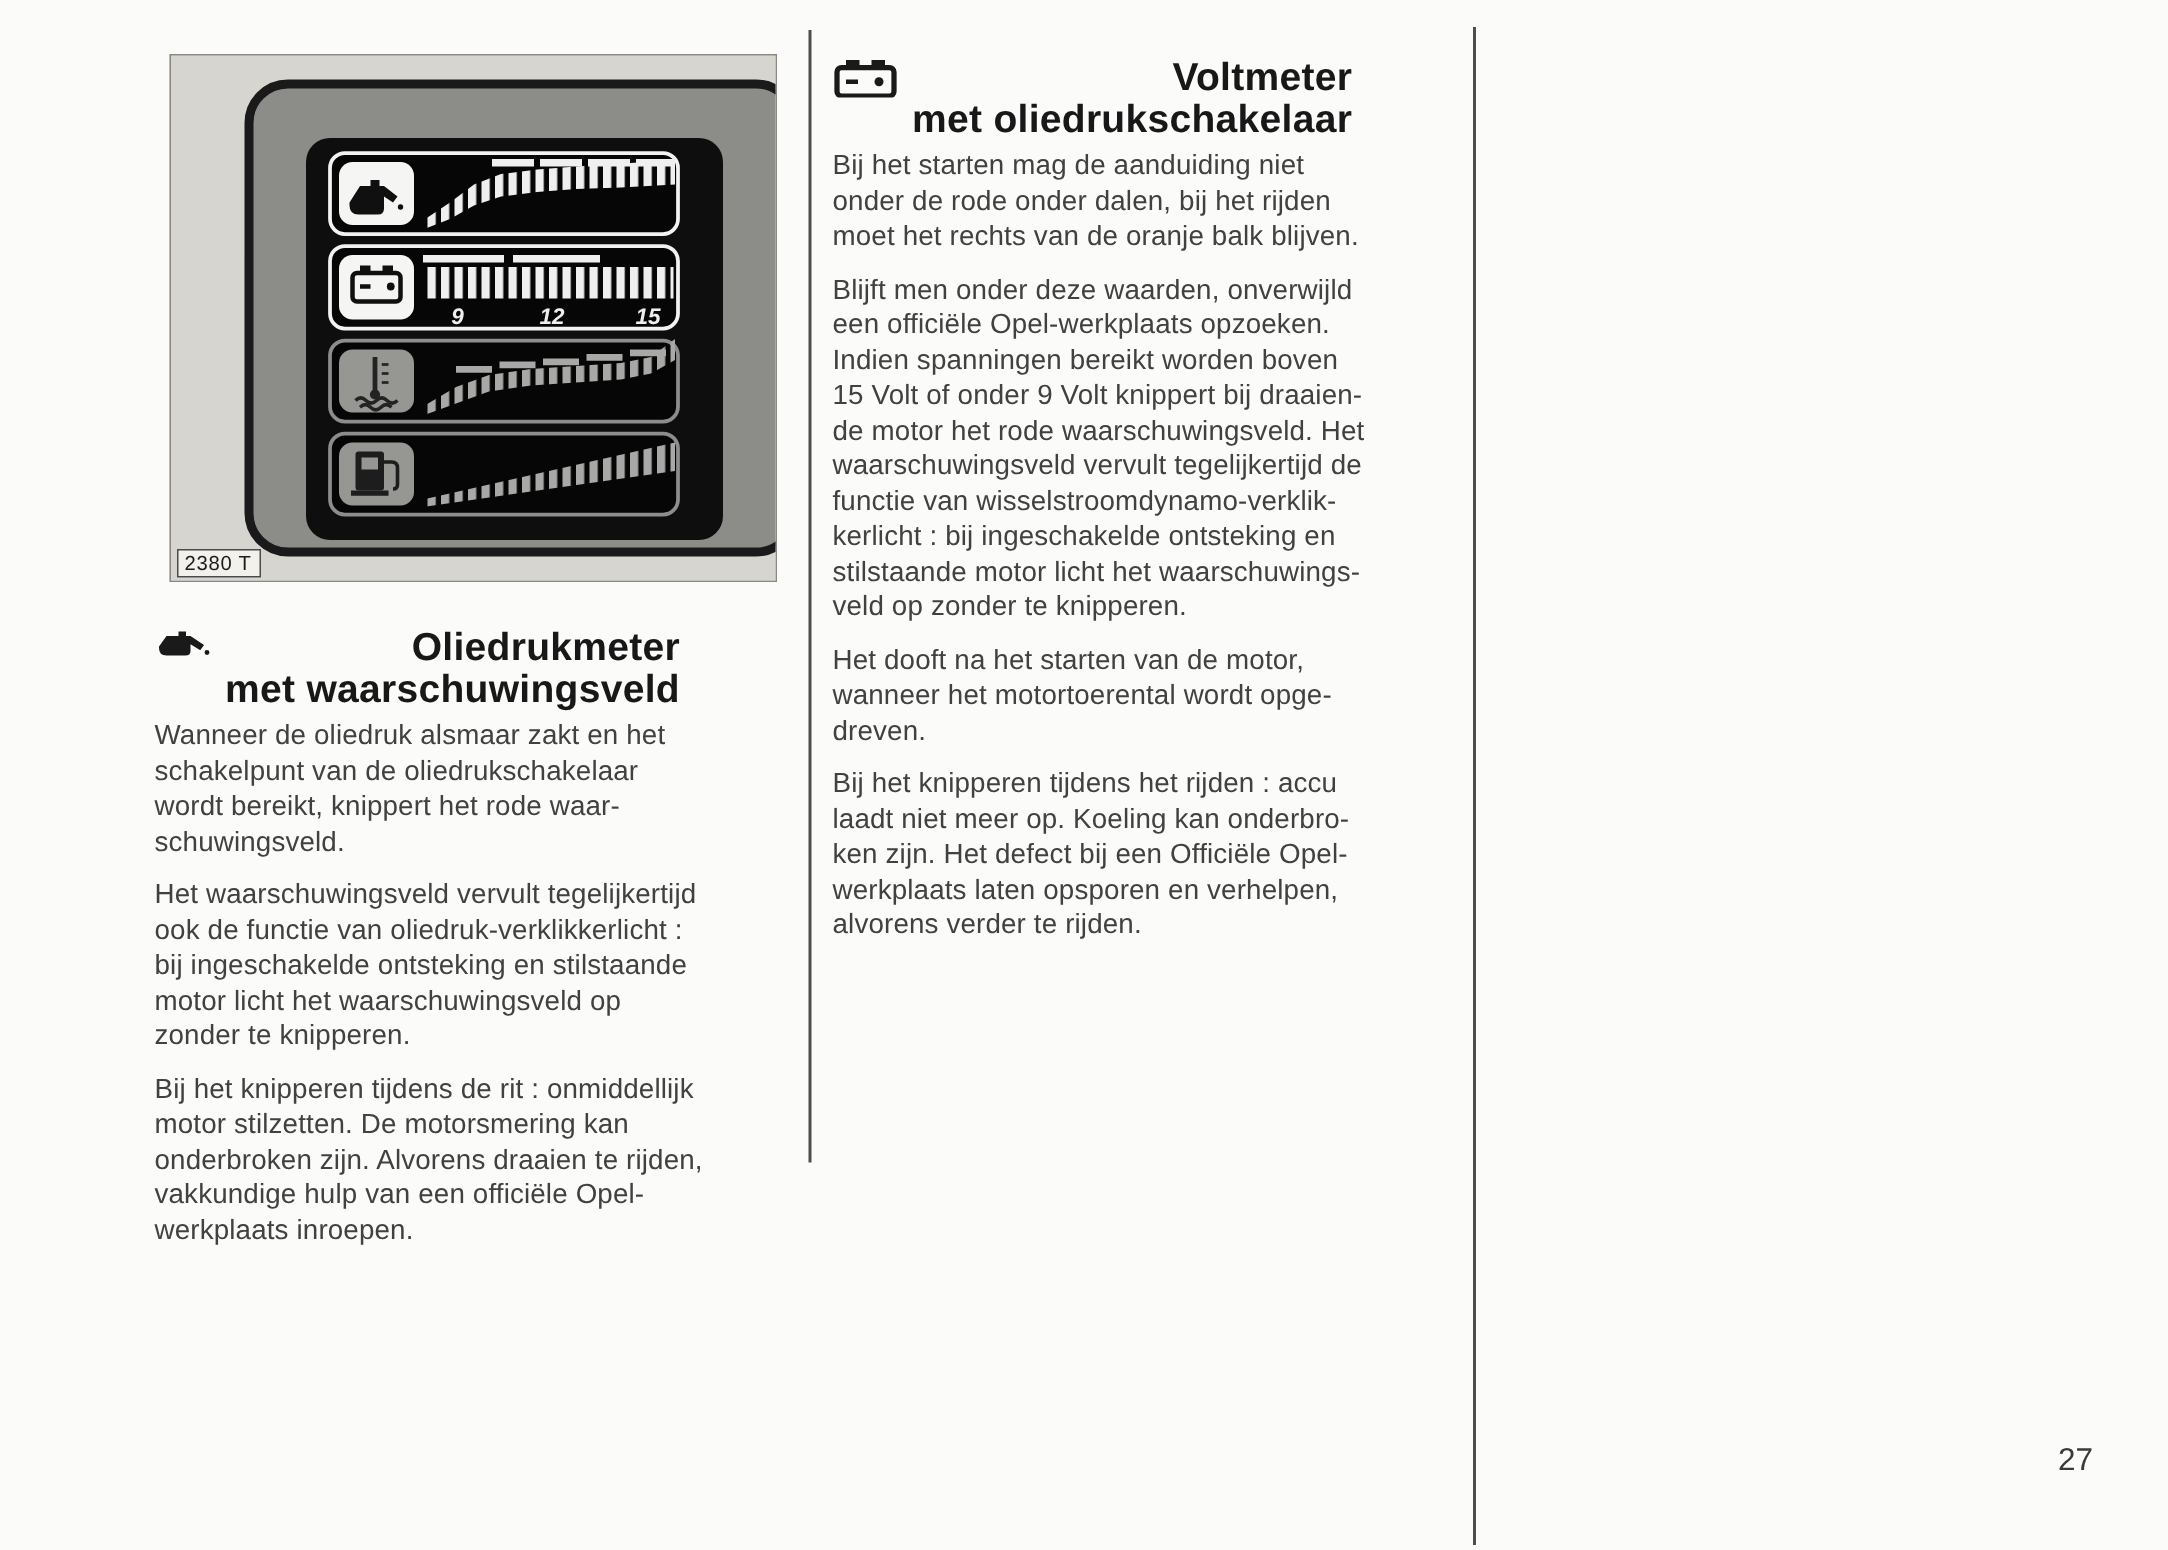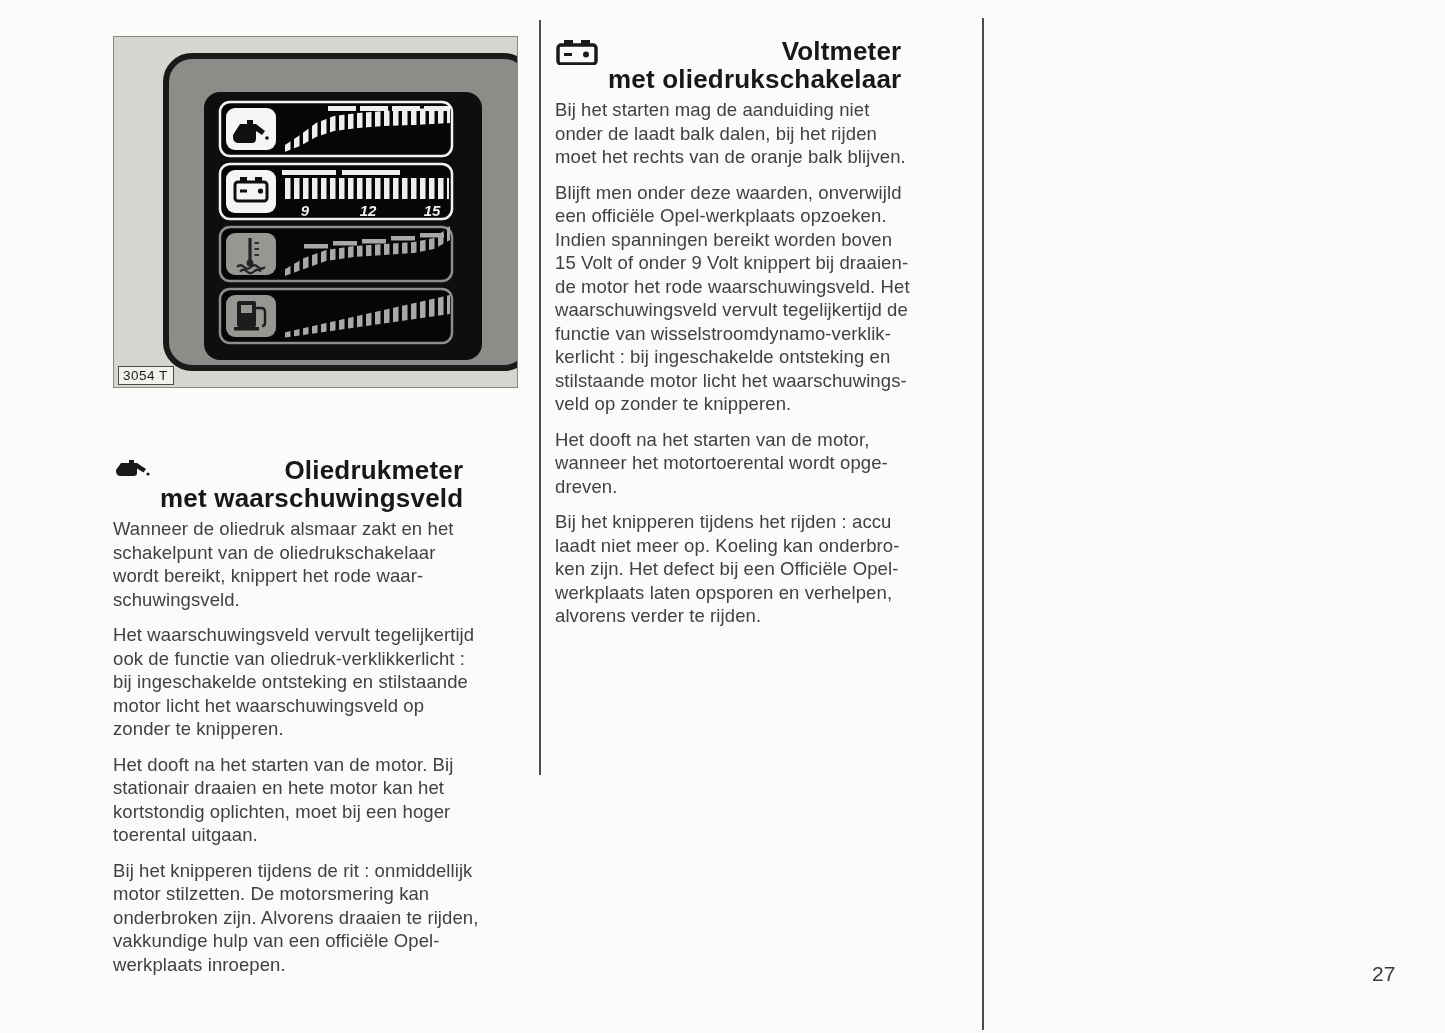--- a/index.html
+++ b/index.html
@@ -18,21 +18,21 @@
   .photo-label{
     position:absolute;left:4px;bottom:2px;width:56px;height:19px;
     background:#f2f1ec;border:1px solid #4a4a4a;
     font-size:13.5px;line-height:17px;color:#1c1c1c;
     padding-left:4px;box-sizing:border-box;letter-spacing:0.5px;
   }
   .divider{position:absolute;background:#4d4d4d;width:2px;}
   .divider.mid{left:539px;top:20px;height:755px;}
   .divider.right{left:982px;top:18px;height:1012px;}
   .col{position:absolute;color:#404040;}
-  .col-oil{left:113px;top:417px;width:426px;margin-top:39px;}
+  .col-oil{left:103px;top:417px;width:426px;}
   .col-volt{left:555px;top:37px;width:427px;}
   h2{
     margin:0 0 5px 0;display:flex;gap:9px;
     font-size:26px;line-height:28px;font-weight:bold;color:#181818;
     letter-spacing:0.2px;
     text-align:right;
   }
   h2 .hicon{flex:0 0 auto;}
   .col p{
     margin:0 0 12px 0;
@@ -118,21 +118,21 @@
       <rect x="112" y="258" width="50" height="42" rx="9" fill="#969693"></rect>
       <g>
         <rect x="123" y="264" width="19" height="26" rx="2" fill="#1d1d1d"></rect>
         <rect x="127" y="268" width="11" height="8" fill="#969693"></rect>
         <path d="M142 271 h5 q4 0 4 4 v11 q0 3 -3 3" fill="none" stroke="#1d1d1d" stroke-width="2.4"></path>
         <rect x="120" y="290" width="25" height="3.5" fill="#1d1d1d"></rect>
       </g>
       <path d="M168 301 L336 277 L336 258 L168 296 Z" fill="url(#pg)"></path>
     </g>
   </svg>
-  <div class="photo-label">3054 T</div>
+  <div class="photo-label">2380 T</div>
 </div>
 
 <div class="divider mid"></div>
 <div class="divider right"></div>
 
 <section class="col col-oil">
   <h2>
     <span class="hicon">
       <svg width="38" height="24" viewBox="0 0 38 24">
         <path d="M3 14 L8 7 L16 7 L16 4 L21 4 L21 7 L24 7 L33 13 L30.5 16.5 L24 12.5 L24 17 Q24 20 20.5 20 L8 20 Q3 20 3 15 Z" fill="#1a1a1a"></path>
@@ -146,24 +146,20 @@
   </h2>
   <p>Wanneer de oliedruk alsmaar zakt en het
 schakelpunt van de oliedrukschakelaar
 wordt bereikt, knippert het rode waar-
 schuwingsveld.</p>
   <p>Het waarschuwingsveld vervult tegelijkertijd
 ook de functie van oliedruk-verklikkerlicht :
 bij ingeschakelde ontsteking en stilstaande
 motor licht het waarschuwingsveld op
 zonder te knipperen.</p>
-  <p>Het dooft na het starten van de motor. Bij
-stationair draaien en hete motor kan het
-kortstondig oplichten, moet bij een hoger
-toerental uitgaan.</p>
   <p>Bij het knipperen tijdens de rit : onmiddellijk
 motor stilzetten. De motorsmering kan
 onderbroken zijn. Alvorens draaien te rijden,
 vakkundige hulp van een officiële Opel-
 werkplaats inroepen.</p>
 </section>
 
 <section class="col col-volt">
   <h2>
     <span class="hicon">
@@ -174,21 +170,21 @@
         <rect x="9" y="16" width="8" height="3" fill="#1a1a1a"></rect>
         <circle cx="31" cy="17.5" r="3" fill="#1a1a1a"></circle>
       </svg>
     </span>
     <span>
       <span style="display:block">Voltmeter</span>
       <span style="display:block">met oliedrukschakelaar</span>
     </span>
   </h2>
   <p>Bij het starten mag de aanduiding niet
-onder de laadt balk dalen, bij het rijden
+onder de rode onder dalen, bij het rijden
 moet het rechts van de oranje balk blijven.</p>
   <p>Blijft men onder deze waarden, onverwijld
 een officiële Opel-werkplaats opzoeken.
 Indien spanningen bereikt worden boven
 15 Volt of onder 9 Volt knippert bij draaien-
 de motor het rode waarschuwingsveld. Het
 waarschuwingsveld vervult tegelijkertijd de
 functie van wisselstroomdynamo-verklik-
 kerlicht : bij ingeschakelde ontsteking en
 stilstaande motor licht het waarschuwings-

